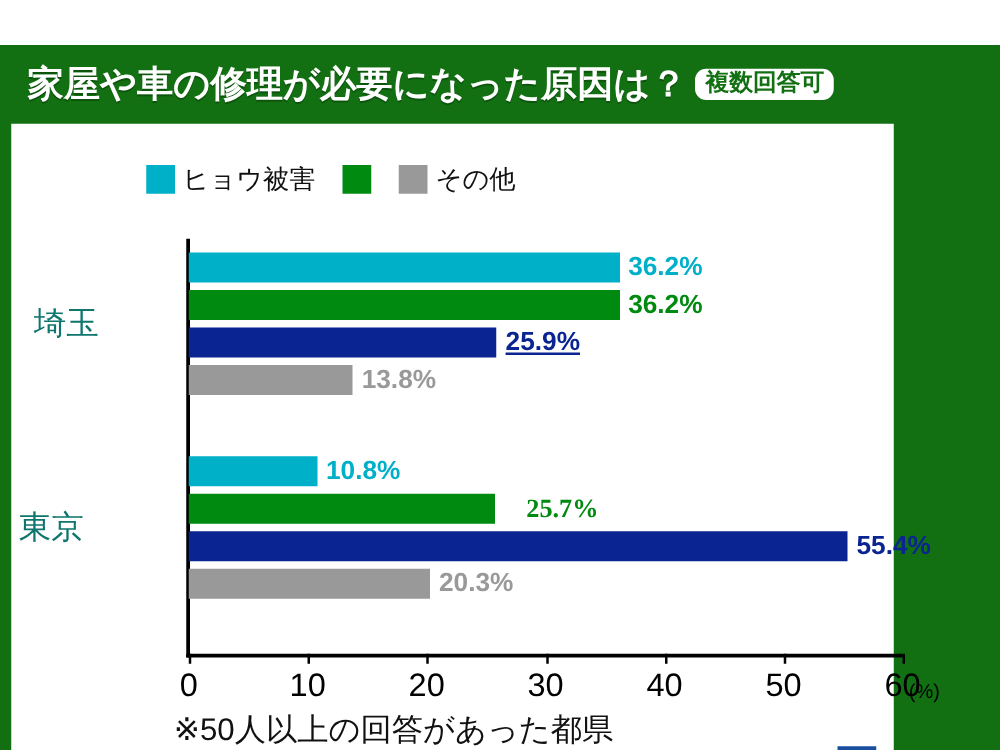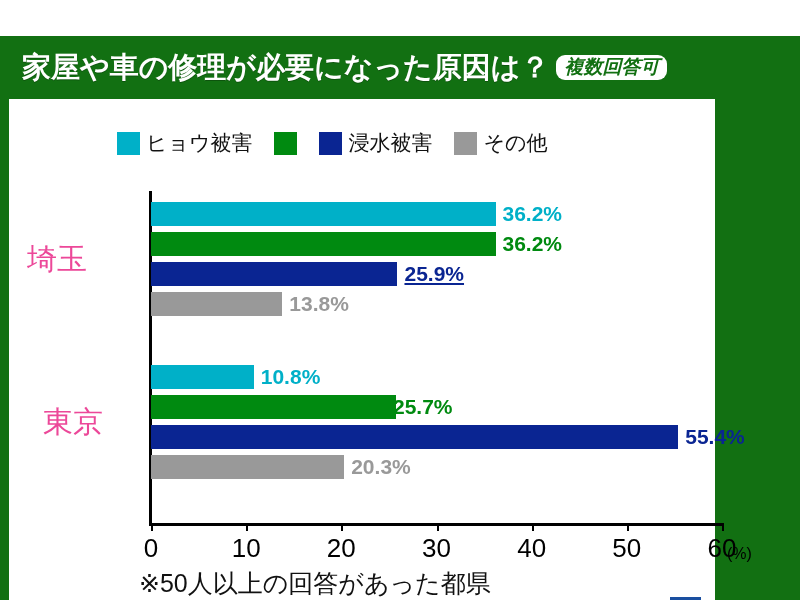--- a/index.html
+++ b/index.html
@@ -41,21 +41,20 @@
   #title-badge {
     margin-left: 7px;
     background: #ffffff;
     color: #127012;
     font-size: 19px;
     font-weight: bold;
     border-radius: 9px;
     padding: 2px 8px 3px 8px;
     line-height: 1.05;
     white-space: nowrap;
-    font-style: italic;
   }
 
   
   #panel {
     position: absolute;
     left: 9px;
     top: 63px;
     width: 706px;
     height: 528px;
     background: #ffffff;
@@ -130,22 +129,22 @@
   #unit-label {
     position: absolute;
     left: 718px;
     top: 446px;
     font-size: 16px;
     color: #000000;
   }
 
   .group-label {
     position: absolute;
-    font-size: 30px;
-    color: #ec4899;
+    font-size: 26px;
+    color: #0f766e;
     white-space: nowrap;
     transform: translateY(-50%);
   }
 
   .bar {
     position: absolute;
     height: 24px;
   }
   .bar-value {
     position: absolute;
@@ -202,24 +201,20 @@
 
   <div id="panel">
 
     <div id="legend">
         <div class="legend-item">
           <span class="legend-swatch" style="background: rgb(0, 176, 200);"></span>
           <span class="legend-label">ヒョウ被害</span>
         </div>
         <div class="legend-item">
           <span class="legend-swatch" style="background: rgb(0, 138, 16);"></span>
-        </div>
-        <div class="legend-item">
-          <span class="legend-swatch" style="background: rgb(10, 37, 146);"></span>
-          <span class="legend-label">浸水被害</span>
         </div>
         <div class="legend-item">
           <span class="legend-swatch" style="background: rgb(153, 153, 153);"></span>
           <span class="legend-label">その他</span>
         </div>
       </div>
 
     <div id="plot">
       <div id="axis-y"></div>
       <div id="axis-x"></div>
@@ -235,35 +230,35 @@
           <div class="tick" style="left: 522.667px;"></div>
           <span class="tick-label" style="left: 522.667px;">40</span>
           <div class="tick" style="left: 617.833px;"></div>
           <span class="tick-label" style="left: 617.833px;">50</span>
           <div class="tick" style="left: 713px;"></div>
           <span class="tick-label" style="left: 713px;">60</span>
         </div>
       <span id="unit-label">(%)</span>
       <div id="groups-layer">
           <span class="group-label" style="left: 18px; top: 160px;">埼玉</span>
-          <span class="group-label" style="left: 34px; top: 323px;">東京</span>
+          <span class="group-label" style="left: 6px; top: 323px;">東京</span>
         </div>
       <div id="bars-layer">
           <div class="bar" style="left: 142px; top: 103px; width: 344.503px; background: rgb(0, 176, 200);"></div>
           <span class="bar-value" style="left: 493.503px; top: 115px; color: rgb(0, 176, 200);">36.2%</span>
           <div class="bar" style="left: 142px; top: 133px; width: 344.503px; background: rgb(0, 138, 16);"></div>
           <span class="bar-value" style="left: 493.503px; top: 145px; color: rgb(0, 138, 16);">36.2%</span>
           <div class="bar" style="left: 142px; top: 163px; width: 246.482px; background: rgb(10, 37, 146);"></div>
           <span class="bar-value" style="left: 395.482px; top: 175px; color: rgb(10, 37, 146); text-decoration: underline;">25.9%</span>
           <div class="bar" style="left: 142px; top: 193px; width: 131.33px; background: rgb(153, 153, 153);"></div>
           <span class="bar-value" style="left: 280.33px; top: 205px; color: rgb(153, 153, 153);">13.8%</span>
           <div class="bar" style="left: 142px; top: 266px; width: 102.78px; background: rgb(0, 176, 200);"></div>
           <span class="bar-value" style="left: 251.78px; top: 278px; color: rgb(0, 176, 200);">10.8%</span>
           <div class="bar" style="left: 142px; top: 296px; width: 244.578px; background: rgb(0, 138, 16);"></div>
-          <span class="bar-value" style="left: 384px; top: 308px; color: rgb(0, 138, 16);">25.7%</span>
+          <span class="bar-value" style="left: 412px; top: 308px; color: rgb(0, 138, 16); font-family: Liberation Serif, serif;">25.7%</span>
           <div class="bar" style="left: 142px; top: 326px; width: 527.223px; background: rgb(10, 37, 146);"></div>
           <span class="bar-value" style="left: 676.223px; top: 338px; color: rgb(10, 37, 146);">55.4%</span>
           <div class="bar" style="left: 142px; top: 356px; width: 193.188px; background: rgb(153, 153, 153);"></div>
           <span class="bar-value" style="left: 342.188px; top: 368px; color: rgb(153, 153, 153);">20.3%</span>
         </div>
     </div>
 
     <div id="footnote">※50人以上の回答があった都県</div>
 
     <div id="logo">

